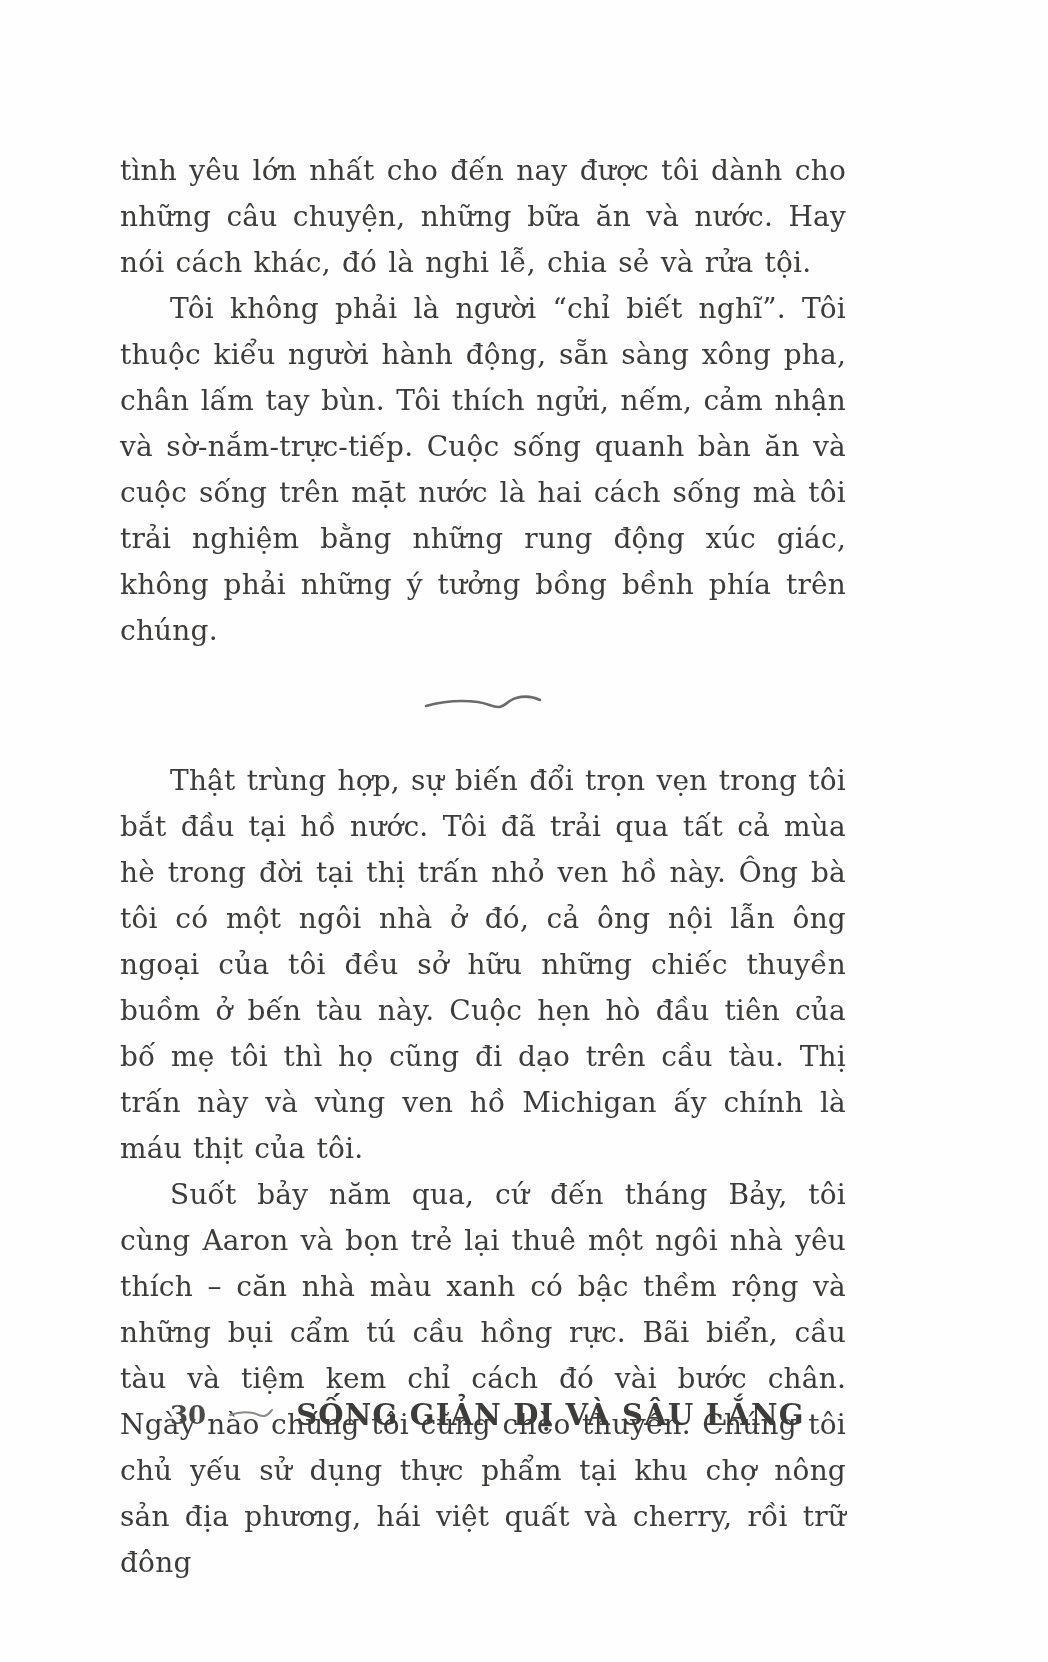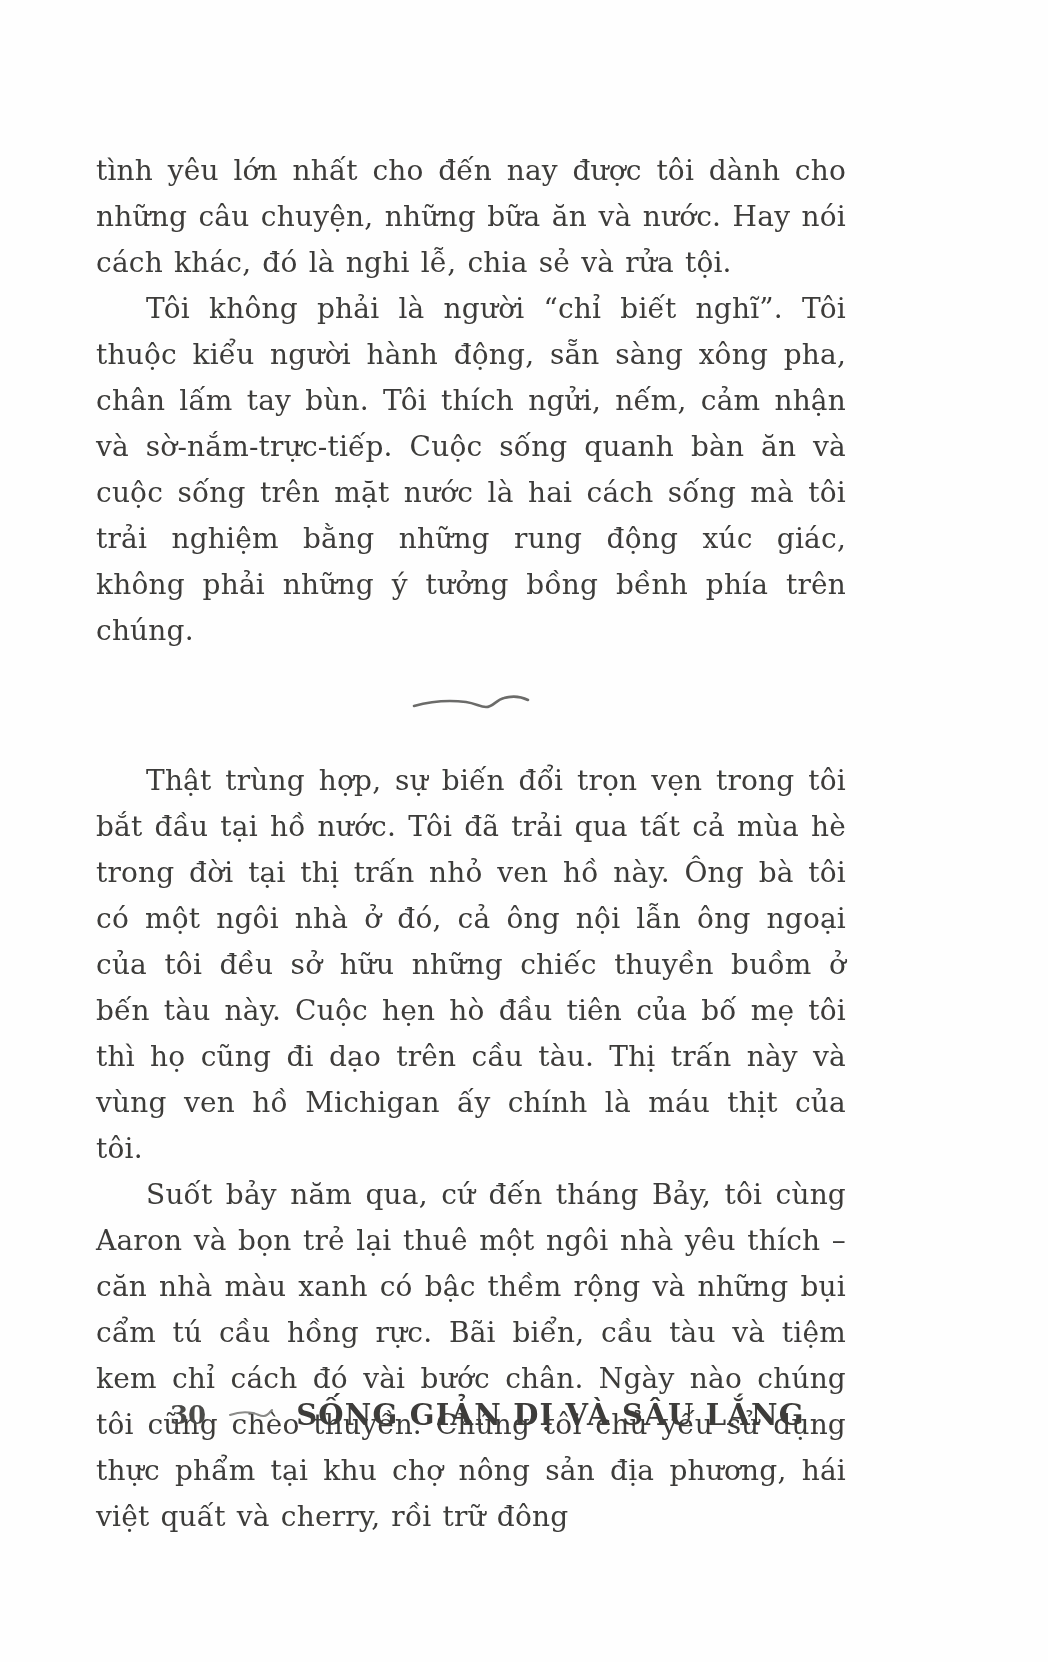--- a/index.html
+++ b/index.html
@@ -8,21 +8,21 @@
     height: 1662px;
     background: #fefefe;
     font-family: "DejaVu Serif", "Liberation Serif", serif;
     color: #3d3c3a;
     overflow: hidden;
   }
   .page {
     position: relative;
     width: 1048px;
     height: 1662px;
-    padding: 148px 202px 0 96px;
+    padding: 148px 202px 0 120px;
   }
   .para {
     font-size: 28px;
     line-height: 46px;
     text-align: justify;
     letter-spacing: 0.2px;
     word-spacing: 2px;
     color: #3d3c3a;
   }
   .para.indent { text-indent: 50px; }

